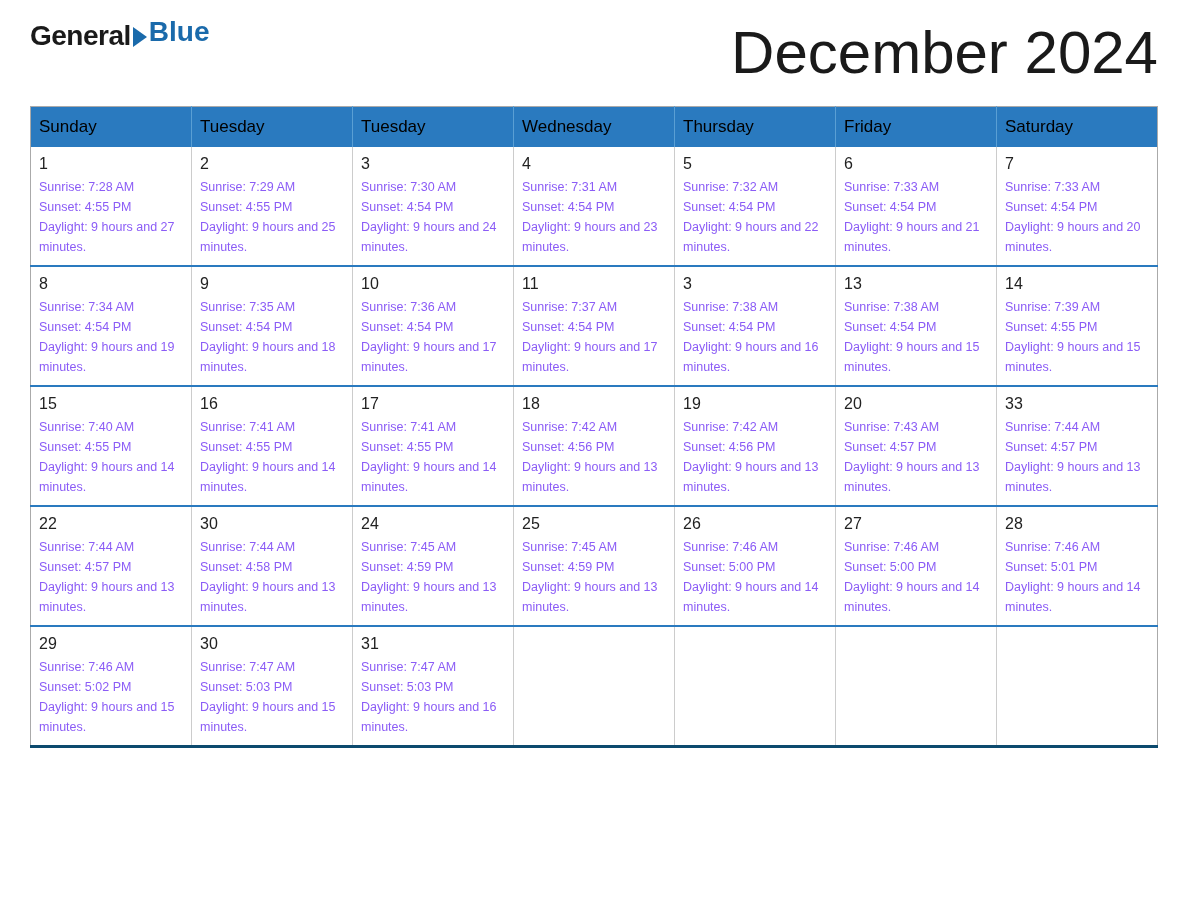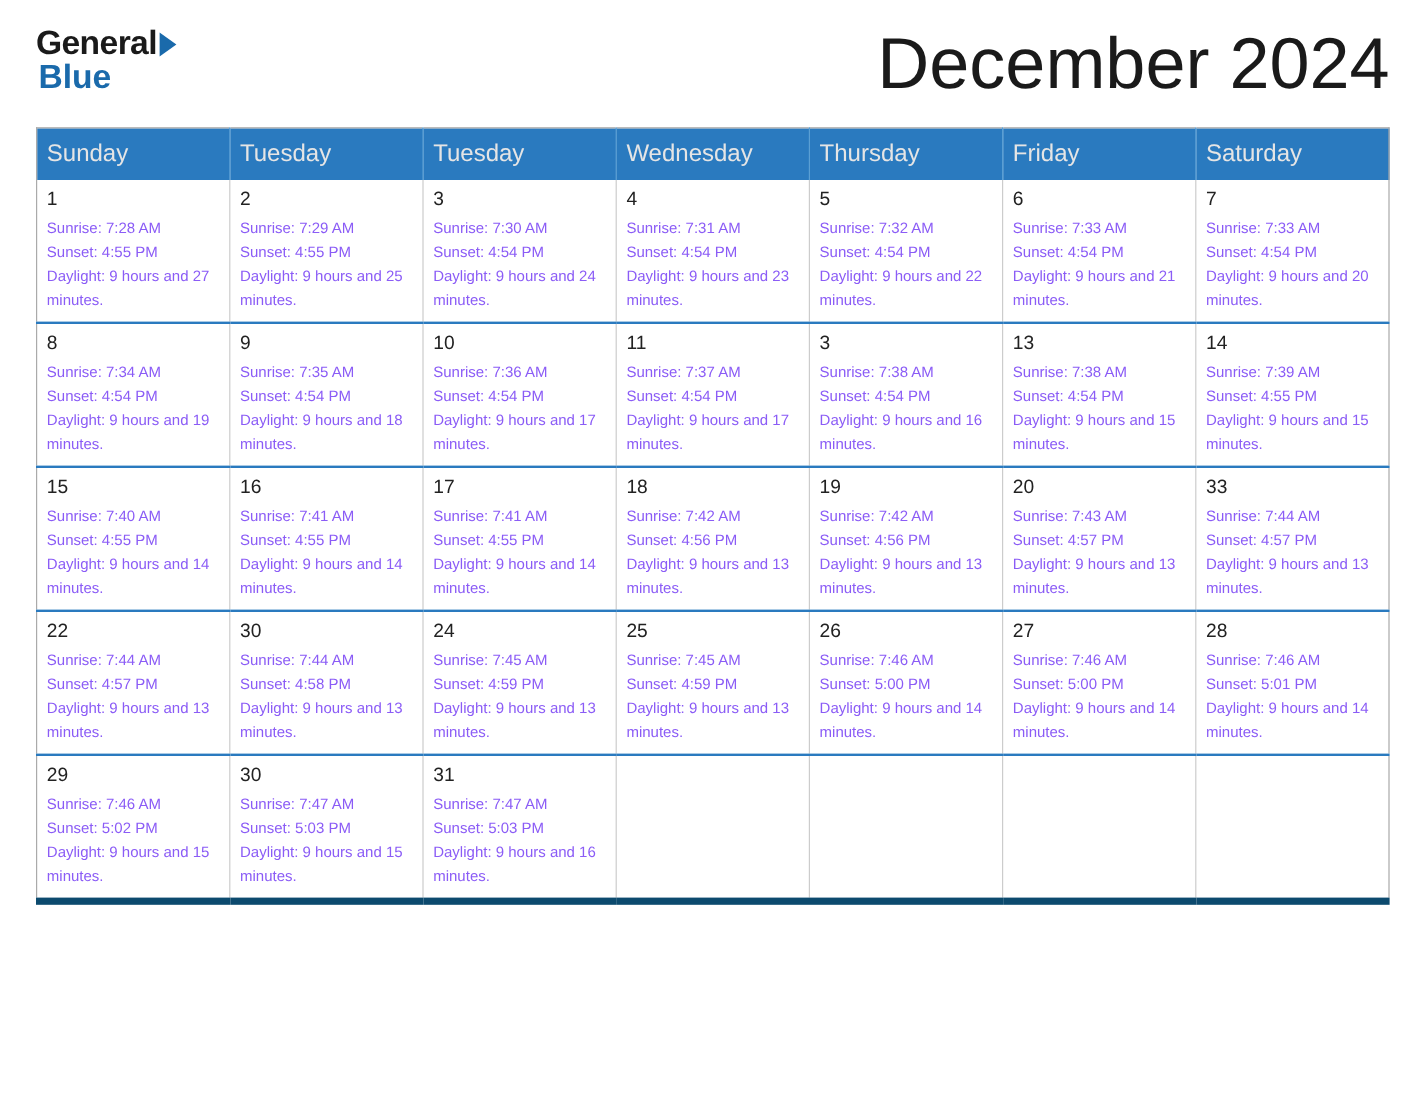--- a/index.html
+++ b/index.html
@@ -13,21 +13,21 @@
 
     .header {
       display: flex;
       justify-content: space-between;
       align-items: flex-start;
       margin-bottom: 20px;
     }
 
     .logo {
       display: flex;
-      flex-direction: column;
+      flex-direction: row;
       align-items: flex-start;
     }
 
     .logo-text {
       display: flex;
       align-items: center;
     }
 
     .logo-general {
       font-size: 28px;
@@ -75,22 +75,22 @@
       width: 100%;
       border-collapse: collapse;
       border: 1px solid #aaa;
     }
 
     .calendar thead tr {
       background-color: #2a7abf;
     }
 
     .calendar thead th {
-      color: #e5e5e5;
-      font-size: 20px;
+      color: #000000;
+      font-size: 17px;
       font-weight: normal;
       padding: 10px 8px;
       text-align: left;
       border-right: 1px solid #5a9fd4;
     }
 
     .calendar thead th:last-child {
       border-right: none;
     }
 
@@ -103,21 +103,21 @@
       font-size: 13px;
       color: #333;
       min-height: 100px;
     }
 
     .calendar tbody td:last-child {
       border-right: none;
     }
 
     .calendar tbody tr:last-child td {
-      border-bottom: 6px solid #0c4a6e;
+      border-bottom: 3px solid #0c4a6e;
     }
 
     .day-number {
       font-size: 16px;
       color: #222;
       display: block;
       margin-bottom: 4px;
     }
 
     .day-info {

